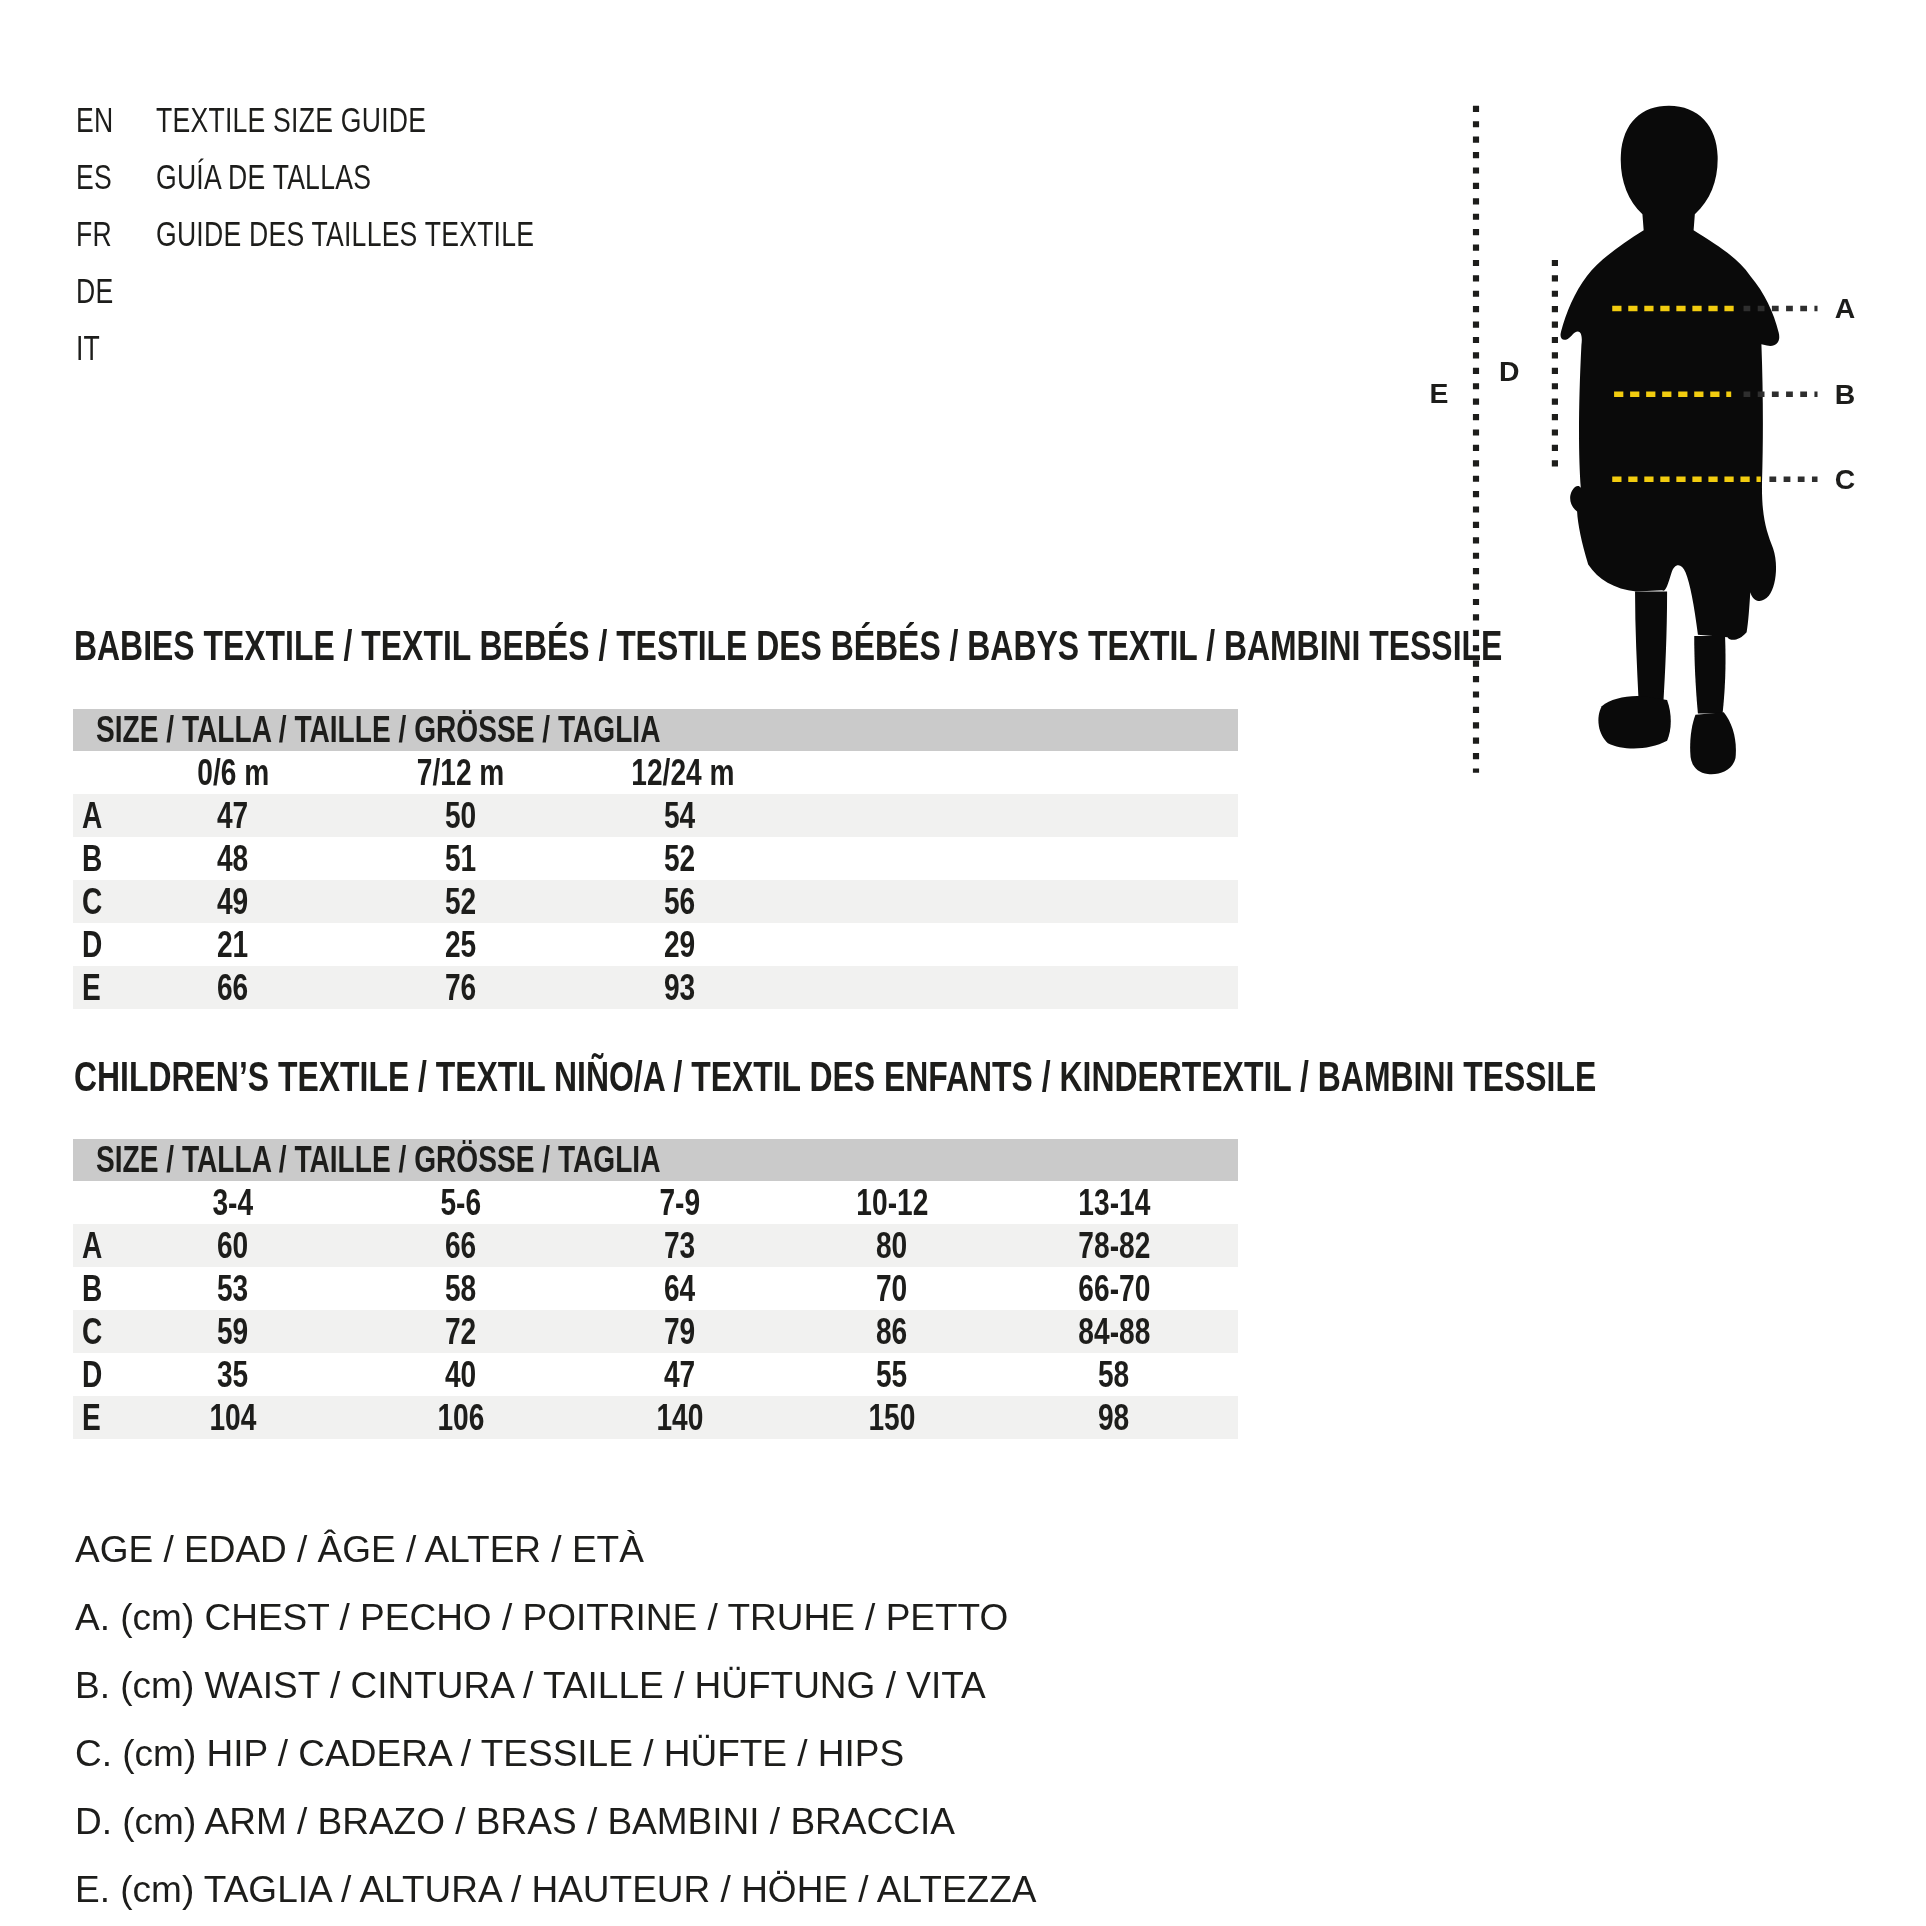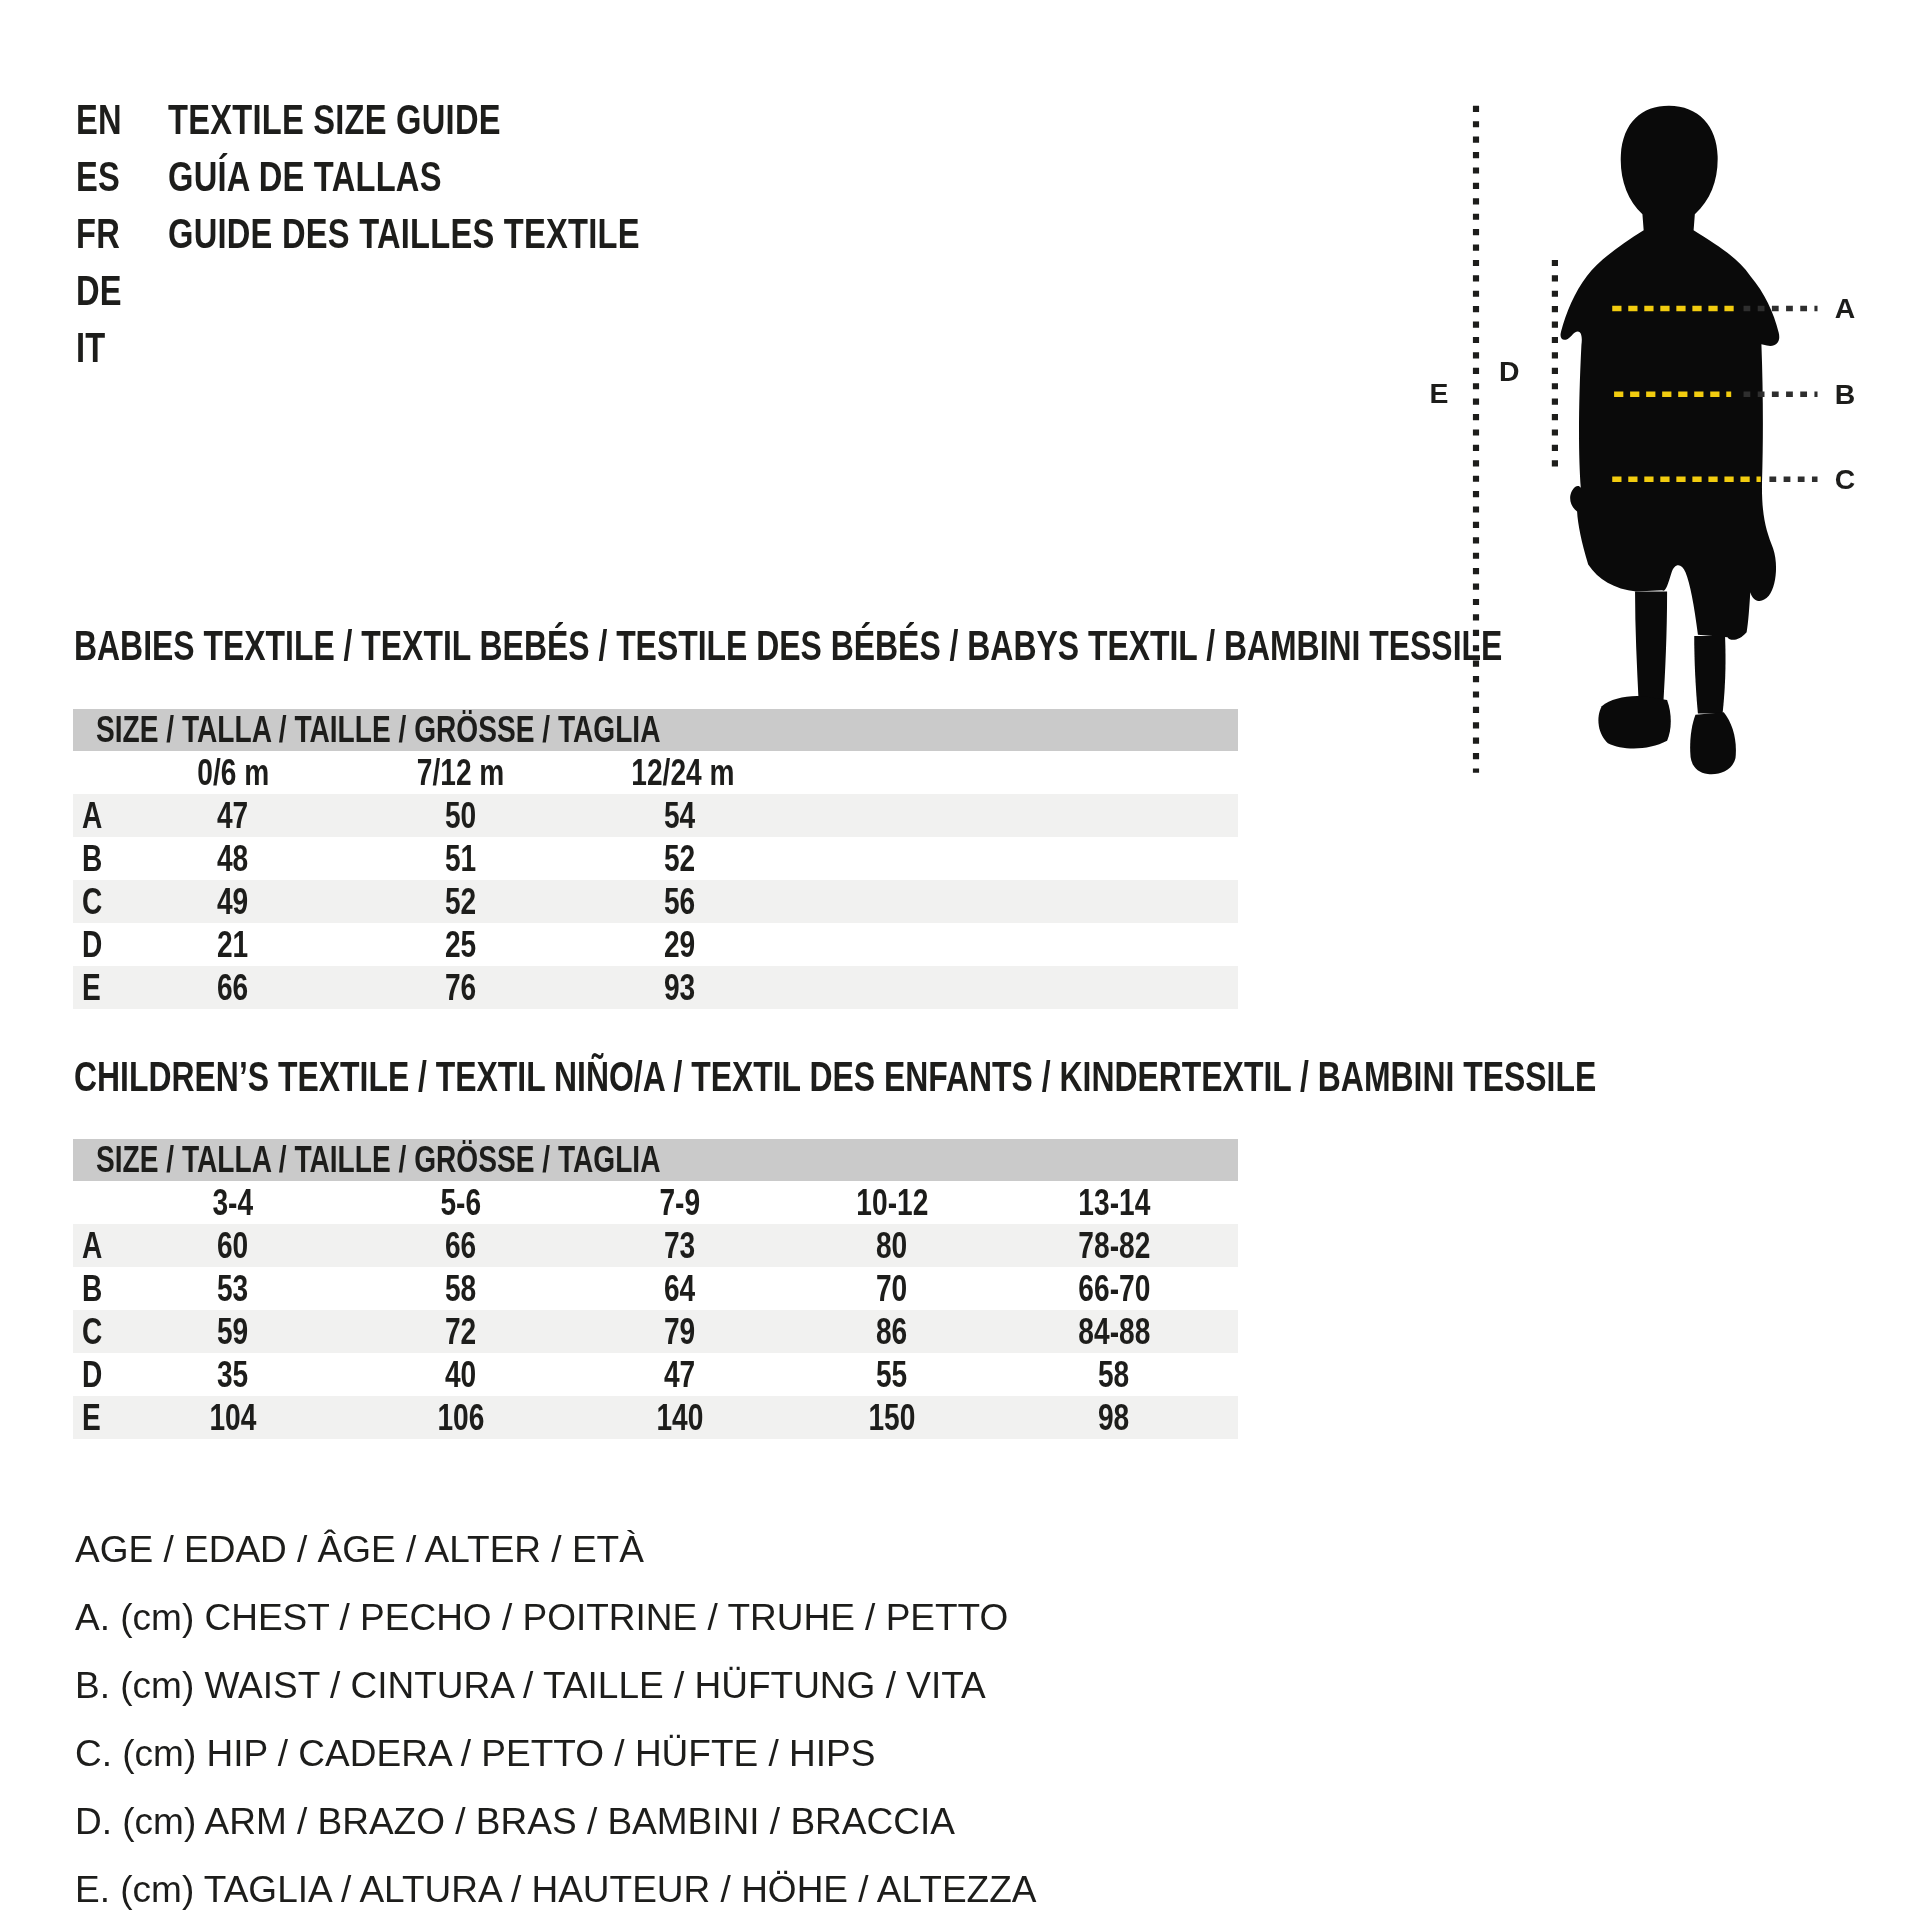--- a/index.html
+++ b/index.html
@@ -13,21 +13,21 @@
     position:relative;
   }
   .abs{position:absolute;}
   
   .cl{display:inline-block; transform:scaleX(0.76); transform-origin:0 50%; white-space:nowrap;}
   .cx{display:inline-block; transform:scaleX(0.76); transform-origin:50% 50%; white-space:nowrap;}
 
   
   .lang-block{left:76px; top:91px;}
   .lang-row{display:grid; grid-template-columns:80px auto; height:57px; align-items:center;
-            font-size:43px; font-weight:700; letter-spacing:0.3px;gap:12px;}
+            font-size:35px; font-weight:400; letter-spacing:0.3px;}
 
   
   .figure-wrap{left:1386px; top:86px; width:540px; height:709px;}
 
   
   .section-heading{font-size:42px; font-weight:700; white-space:nowrap;}
   .h-babies{left:74px; top:624px; height:43px; line-height:43px;}
   .h-children{left:74px; top:1055px; height:43px; line-height:43px;}
 
   
@@ -240,17 +240,17 @@
         <span class="vcell"><span class="cx">150</span></span>
         <span class="vcell"><span class="cx">98</span></span>
       </div>
     </div>
 </div>
 
 <div class="abs legend">
     <div class="legend-line">AGE / EDAD / ÂGE / ALTER / ETÀ</div>
     <div class="legend-line">A. (cm) CHEST / PECHO / POITRINE / TRUHE / PETTO</div>
     <div class="legend-line">B. (cm) WAIST / CINTURA / TAILLE / HÜFTUNG / VITA</div>
-    <div class="legend-line">C. (cm) HIP / CADERA / PETTO / HÜFTE / HIPS</div>
+    <div class="legend-line">C. (cm) HIP / CADERA / TESSILE / HÜFTE / HIPS</div>
     <div class="legend-line">D. (cm) ARM / BRAZO / BRAS / BAMBINI / BRACCIA</div>
     <div class="legend-line">E. (cm) TAGLIA / ALTURA / HAUTEUR / HÖHE / ALTEZZA</div>
   </div>
 
 
 </body></html>

